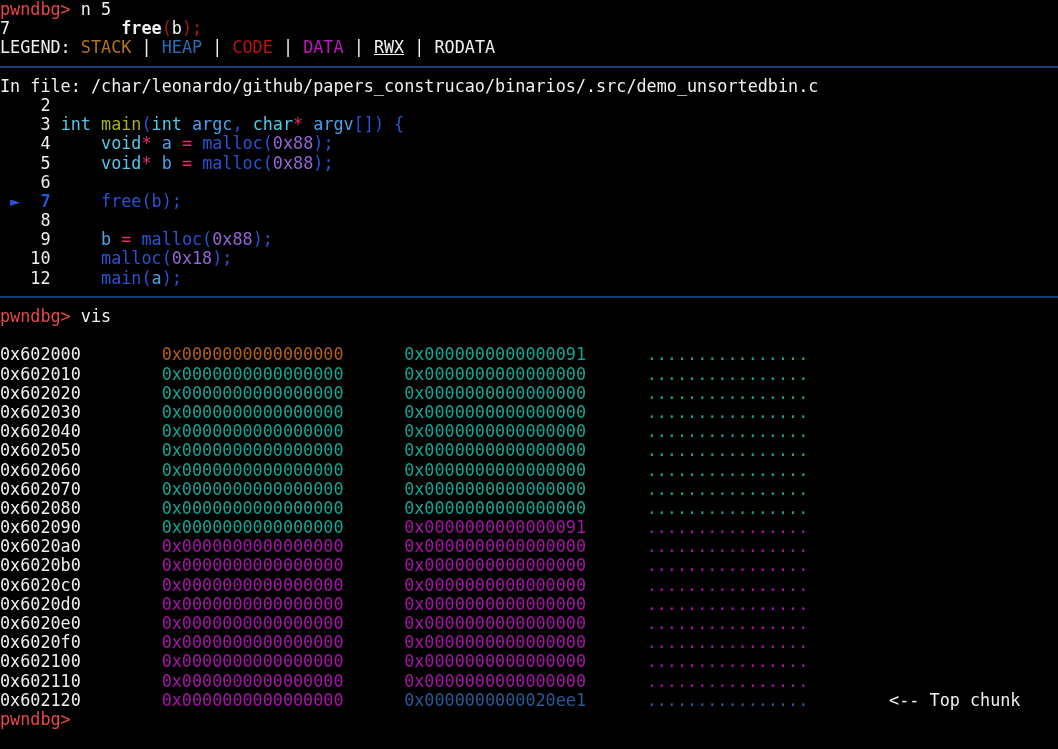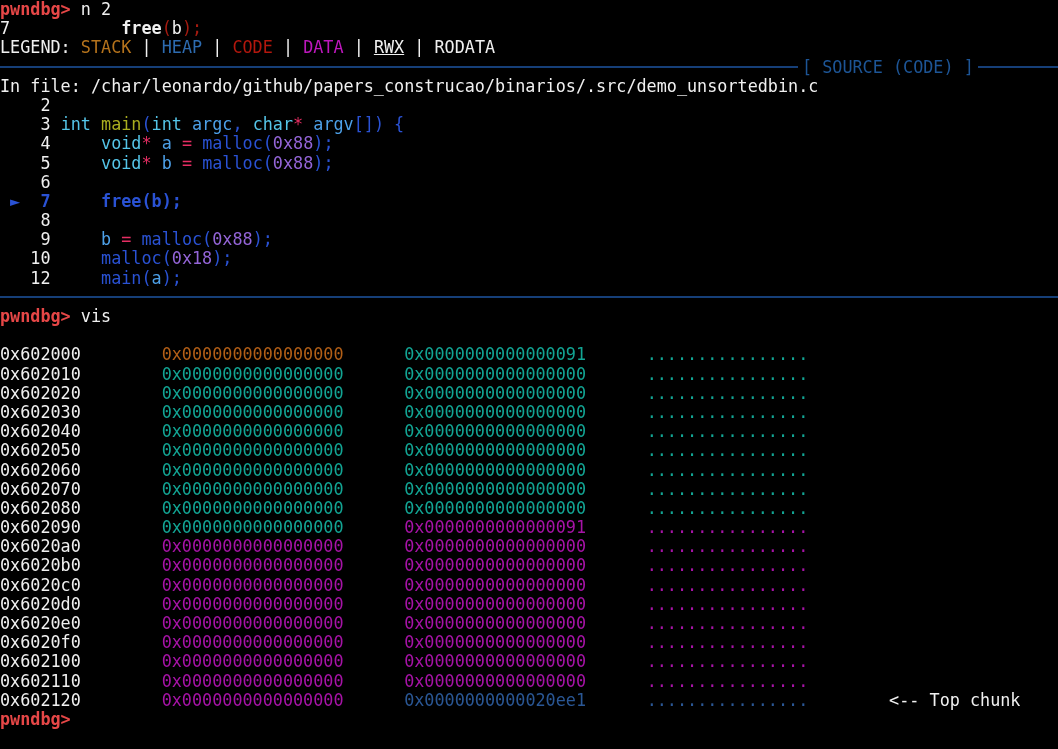--- a/index.html
+++ b/index.html
@@ -4,50 +4,49 @@
 <style>
   html,body{margin:0;padding:0;background:#000000;}
   body{width:1058px;height:749px;overflow:hidden;}
   .terminal{
     position:relative;width:1058px;height:749px;
     font-family:"DejaVu Sans Mono",monospace;
     font-size:16.8px;line-height:19.2px;color:var(--fg);
     cursor:text;
   }
   .row{height:19.2px;white-space:pre;position:relative;}
-  .prompt{color:var(--prompt_red);font-weight:bold;}
+  .prompt{color:var(--prompt_red);font-weight:normal;}
   .hline{position:absolute;left:0;width:1058px;height:2px;top:8px;background:var(--header_line);}
   .hdr-label{position:absolute;left:798px;top:0;background:#000000;color:var(--header_label);padding:0 4px;}
   span{white-space:pre;}
 </style>
 </head>
 <body>
 
 <div class="terminal">
 
-  <div class="row"><span class="prompt">pwndbg&gt;</span><span> </span><span>n 2</span></div>
+  <div class="row"><span class="prompt">pwndbg&gt;</span><span> </span><span>n 5</span></div>
 
   <div class="row"><span style="color: rgb(240, 240, 240);">7           </span><span style="color: rgb(240, 240, 240); font-weight: bold;">free</span><span style="color: rgb(165, 27, 16);">(</span><span style="color: rgb(240, 240, 240);">b</span><span style="color: rgb(165, 27, 16);">)</span><span style="color: rgb(165, 27, 16);">;</span></div>
 
   <div class="row"><span style="color: rgb(240, 240, 240);">LEGEND: </span><span style="color: rgb(181, 115, 28);">STACK</span><span style="color: rgb(240, 240, 240);"> | </span><span style="color: rgb(45, 107, 176);">HEAP</span><span style="color: rgb(240, 240, 240);"> | </span><span style="color: rgb(179, 23, 13);">CODE</span><span style="color: rgb(240, 240, 240);"> | </span><span style="color: rgb(189, 23, 189);">DATA</span><span style="color: rgb(240, 240, 240);"> | </span><span style="color: rgb(240, 240, 240); text-decoration: underline;">RWX</span><span style="color: rgb(240, 240, 240);"> | </span><span style="color: rgb(240, 240, 240);">RODATA</span></div>
 
   <div class="row">
     <div class="hline"></div>
-    <span class="hdr-label">[ SOURCE (CODE) ]</span>
   </div>
 
   <div class="row">In file: /char/leonardo/github/papers_construcao/binarios/.src/demo_unsortedbin.c</div>
 
   <div id="source-body">
       <div class="row"><span style="color: rgb(240, 240, 240);">    2 </span></div>
       <div class="row"><span style="color: rgb(240, 240, 240);">    3 </span><span style="color: rgb(85, 197, 232);">int </span><span style="color: rgb(169, 173, 31);">main</span><span style="color: rgb(42, 82, 212);">(</span><span style="color: rgb(85, 197, 232);">int </span><span style="color: rgb(77, 160, 232);">argc</span><span style="color: rgb(42, 82, 212);">, </span><span style="color: rgb(85, 197, 232);">char</span><span style="color: rgb(230, 46, 99);">*</span><span style="color: rgb(240, 240, 240);"> </span><span style="color: rgb(77, 160, 232);">argv</span><span style="color: rgb(42, 82, 212);">[]) {</span></div>
       <div class="row"><span style="color: rgb(240, 240, 240);">    4 </span><span style="color: rgb(240, 240, 240);">    </span><span style="color: rgb(85, 197, 232);">void</span><span style="color: rgb(230, 46, 99);">*</span><span style="color: rgb(240, 240, 240);"> </span><span style="color: rgb(77, 160, 232);">a</span><span style="color: rgb(240, 240, 240);"> </span><span style="color: rgb(230, 46, 99);">=</span><span style="color: rgb(240, 240, 240);"> </span><span style="color: rgb(42, 82, 212);">malloc(</span><span style="color: rgb(148, 101, 216);">0x88</span><span style="color: rgb(42, 82, 212);">);</span></div>
       <div class="row"><span style="color: rgb(240, 240, 240);">    5 </span><span style="color: rgb(240, 240, 240);">    </span><span style="color: rgb(85, 197, 232);">void</span><span style="color: rgb(230, 46, 99);">*</span><span style="color: rgb(240, 240, 240);"> </span><span style="color: rgb(77, 160, 232);">b</span><span style="color: rgb(240, 240, 240);"> </span><span style="color: rgb(230, 46, 99);">=</span><span style="color: rgb(240, 240, 240);"> </span><span style="color: rgb(42, 82, 212);">malloc(</span><span style="color: rgb(148, 101, 216);">0x88</span><span style="color: rgb(42, 82, 212);">);</span></div>
       <div class="row"><span style="color: rgb(240, 240, 240);">    6 </span></div>
-      <div class="row"><span style="color: rgb(42, 82, 212); font-weight: bold;"> ►  7 </span><span style="color: rgb(240, 240, 240);">    </span><span style="color: rgb(42, 82, 212); font-weight: bold;">free(b);</span></div>
+      <div class="row"><span style="color: rgb(42, 82, 212); font-weight: bold;"> ►  7 </span><span style="color: rgb(240, 240, 240);">    </span><span style="color: rgb(42, 82, 212); font-weight: normal;">free(b);</span></div>
       <div class="row"><span style="color: rgb(240, 240, 240);">    8 </span></div>
       <div class="row"><span style="color: rgb(240, 240, 240);">    9 </span><span style="color: rgb(240, 240, 240);">    </span><span style="color: rgb(77, 160, 232);">b</span><span style="color: rgb(240, 240, 240);"> </span><span style="color: rgb(230, 46, 99);">=</span><span style="color: rgb(240, 240, 240);"> </span><span style="color: rgb(42, 82, 212);">malloc(</span><span style="color: rgb(148, 101, 216);">0x88</span><span style="color: rgb(42, 82, 212);">);</span></div>
       <div class="row"><span style="color: rgb(240, 240, 240);">   10 </span><span style="color: rgb(240, 240, 240);">    </span><span style="color: rgb(42, 82, 212);">malloc(</span><span style="color: rgb(148, 101, 216);">0x18</span><span style="color: rgb(42, 82, 212);">);</span></div>
       <div class="row"><span style="color: rgb(240, 240, 240);">   12 </span><span style="color: rgb(240, 240, 240);">    </span><span style="color: rgb(42, 82, 212);">main(</span><span style="color: rgb(77, 160, 232);">a</span><span style="color: rgb(42, 82, 212);">);</span></div>
     </div>
 
   <div class="row">
     <div class="hline"></div>
   </div>
 

